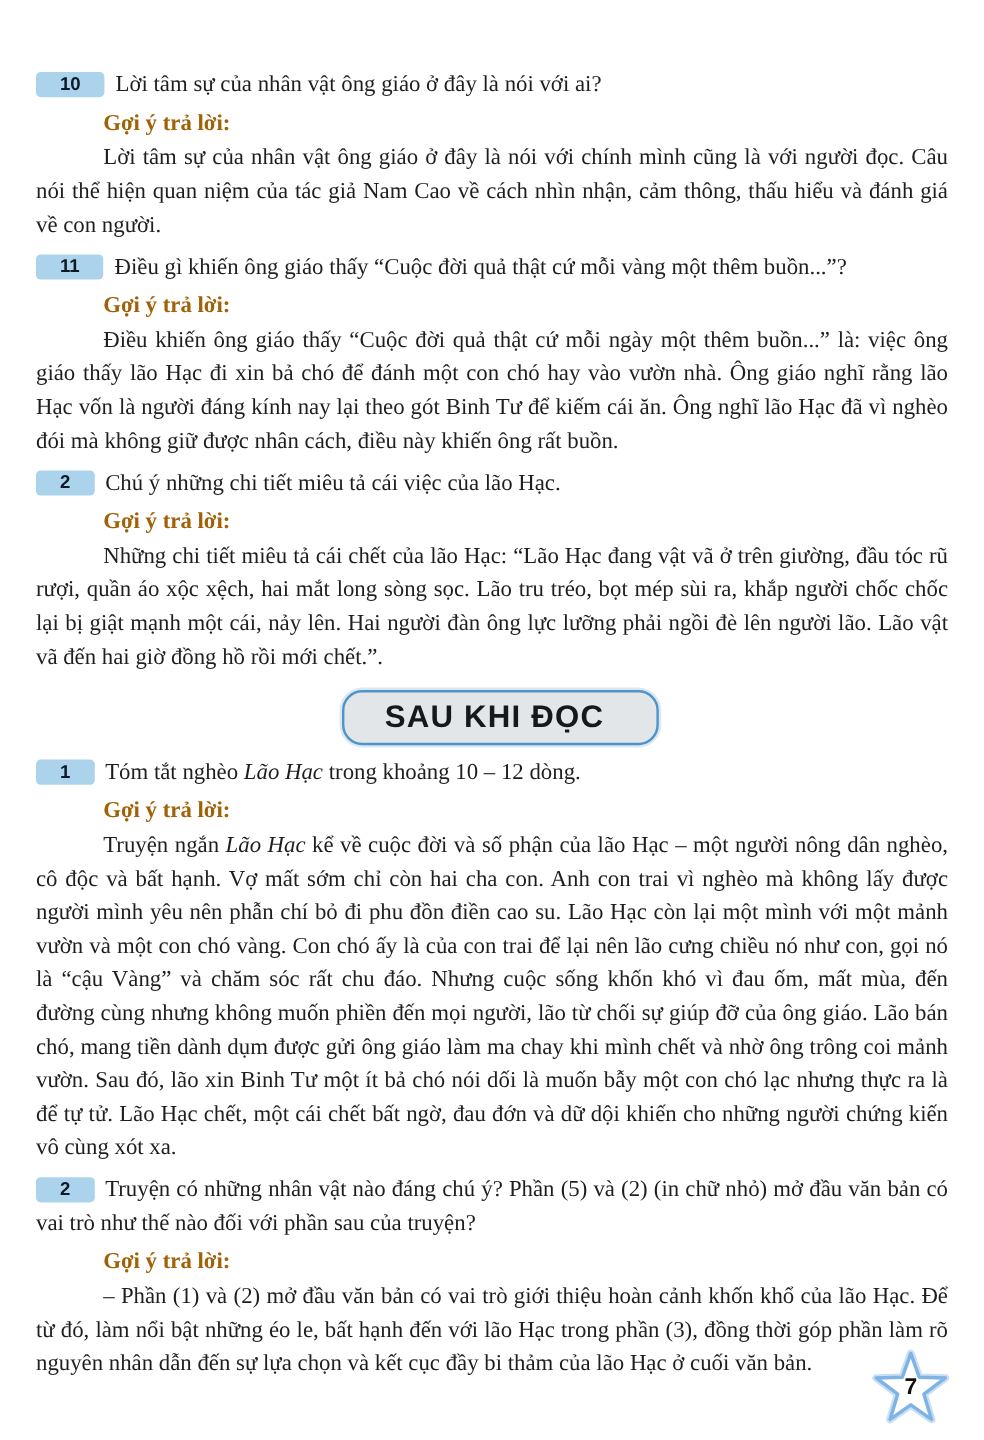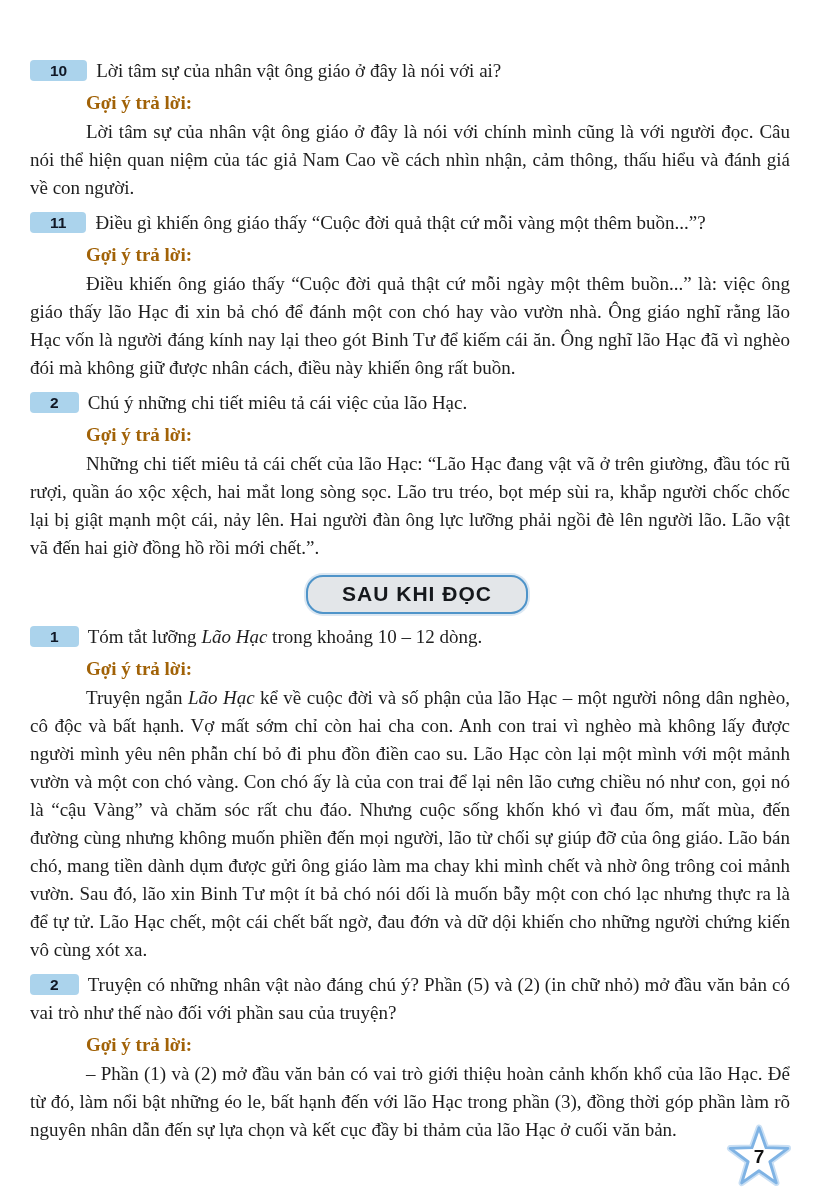--- a/index.html
+++ b/index.html
@@ -52,27 +52,27 @@
   }
   .section-pill-row {
     display: flex;
     justify-content: center;
     margin: 13px 0 9px 0;
   }
   .section-pill {
     display: inline-block;
     font-family: "Liberation Sans", "DejaVu Sans", sans-serif;
     font-weight: bold;
-    font-size: 21px;
+    font-size: 26px;
     letter-spacing: 1px;
     color: #15181c;
     background: #e3e6e9;
     border: 2px solid #4f94c9;
     border-radius: 17px;
-    padding: 5px 34px 6px 34px;
+    padding: 5px 44px 6px 34px;
     box-shadow: 0 0 0 2px #dbe7f2;
     margin-left: 14px;
   }
   .page-star {
     position: absolute;
     right: 28px;
     bottom: 12px;
     width: 66px;
     height: 64px;
   }
@@ -110,21 +110,21 @@
     <p class="question"><span class="num-badge">2</span><span>Chú ý những chi tiết miêu tả cái việc của lão Hạc.</span></p>
     <p class="goiy">Gợi ý trả lời:</p>
     <p class="ans">Những chi tiết miêu tả cái chết của lão Hạc: “Lão Hạc đang vật vã ở trên giường, đầu tóc rũ rượi, quần áo xộc xệch, hai mắt long sòng sọc. Lão tru tréo, bọt mép sùi ra, khắp người chốc chốc lại bị giật mạnh một cái, nảy lên. Hai người đàn ông lực lưỡng phải ngồi đè lên người lão. Lão vật vã đến hai giờ đồng hồ rồi mới chết.”.</p>
   </div>
 
   <div class="section-pill-row">
     <span class="section-pill">SAU KHI ĐỌC</span>
   </div>
 
   <div>
-    <p class="question"><span class="num-badge">1</span><span>Tóm tắt lưỡng </span><i>Lão Hạc</i><span> trong khoảng 10 – 12 dòng.</span></p>
+    <p class="question"><span class="num-badge">1</span><span>Tóm tắt nghèo </span><i>Lão Hạc</i><span> trong khoảng 10 – 12 dòng.</span></p>
     <p class="goiy">Gợi ý trả lời:</p>
     <p class="ans"><span>Truyện ngắn </span><i>Lão Hạc</i><span> kể về cuộc đời và số phận của lão Hạc – một người nông dân nghèo, cô độc và bất hạnh. Vợ mất sớm chỉ còn hai cha con. Anh con trai vì nghèo mà không lấy được người mình yêu nên phẫn chí bỏ đi phu đồn điền cao su. Lão Hạc còn lại một mình với một mảnh vườn và một con chó vàng. Con chó ấy là của con trai để lại nên lão cưng chiều nó như con, gọi nó là “cậu Vàng” và chăm sóc rất chu đáo. Nhưng cuộc sống khốn khó vì đau ốm, mất mùa, đến đường cùng nhưng không muốn phiền đến mọi người, lão từ chối sự giúp đỡ của ông giáo. Lão bán chó, mang tiền dành dụm được gửi ông giáo làm ma chay khi mình chết và nhờ ông trông coi mảnh vườn. Sau đó, lão xin Binh Tư một ít bả chó nói dối là muốn bẫy một con chó lạc nhưng thực ra là để tự tử. Lão Hạc chết, một cái chết bất ngờ, đau đớn và dữ dội khiến cho những người chứng kiến vô cùng xót xa.</span></p>
   </div>
 
   <div>
     <p class="question"><span class="num-badge">2</span><span>Truyện có những nhân vật nào đáng chú ý? Phần (5) và (2) (in chữ nhỏ) mở đầu văn bản có vai trò như thế nào đối với phần sau của truyện?</span></p>
     <p class="goiy">Gợi ý trả lời:</p>
     <p class="ans">– Phần (1) và (2) mở đầu văn bản có vai trò giới thiệu hoàn cảnh khốn khổ của lão Hạc. Để từ đó, làm nổi bật những éo le, bất hạnh đến với lão Hạc trong phần (3), đồng thời góp phần làm rõ nguyên nhân dẫn đến sự lựa chọn và kết cục đầy bi thảm của lão Hạc ở cuối văn bản.</p>
   </div>
 

